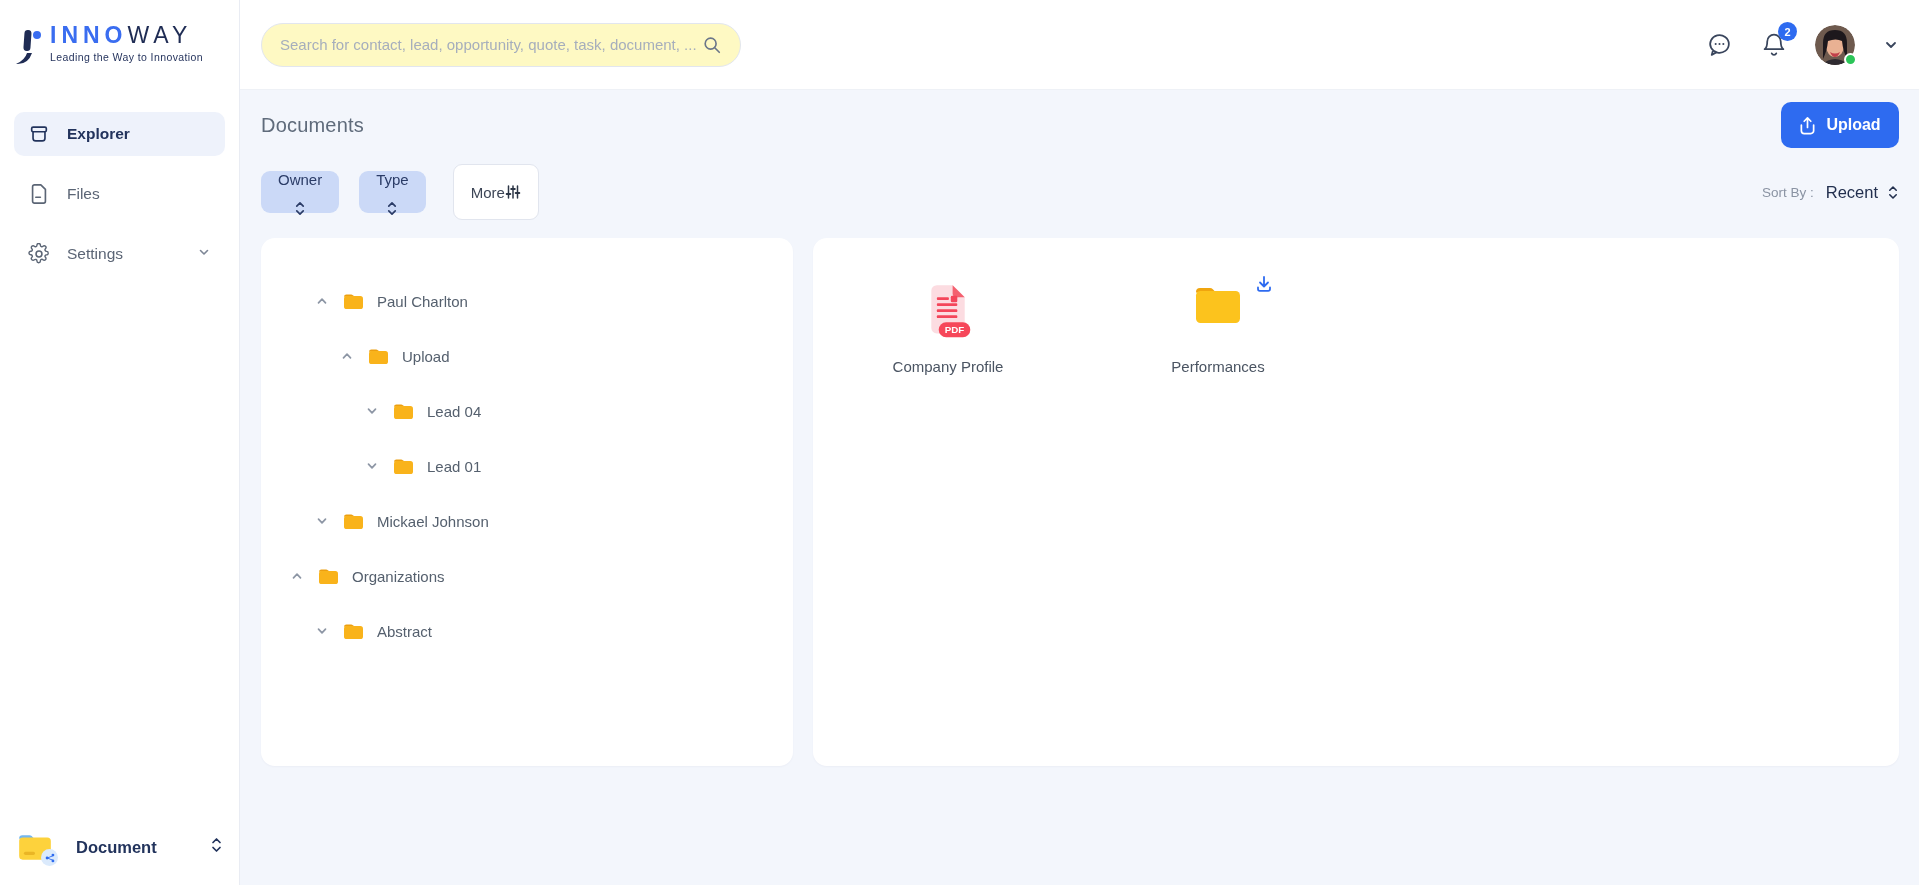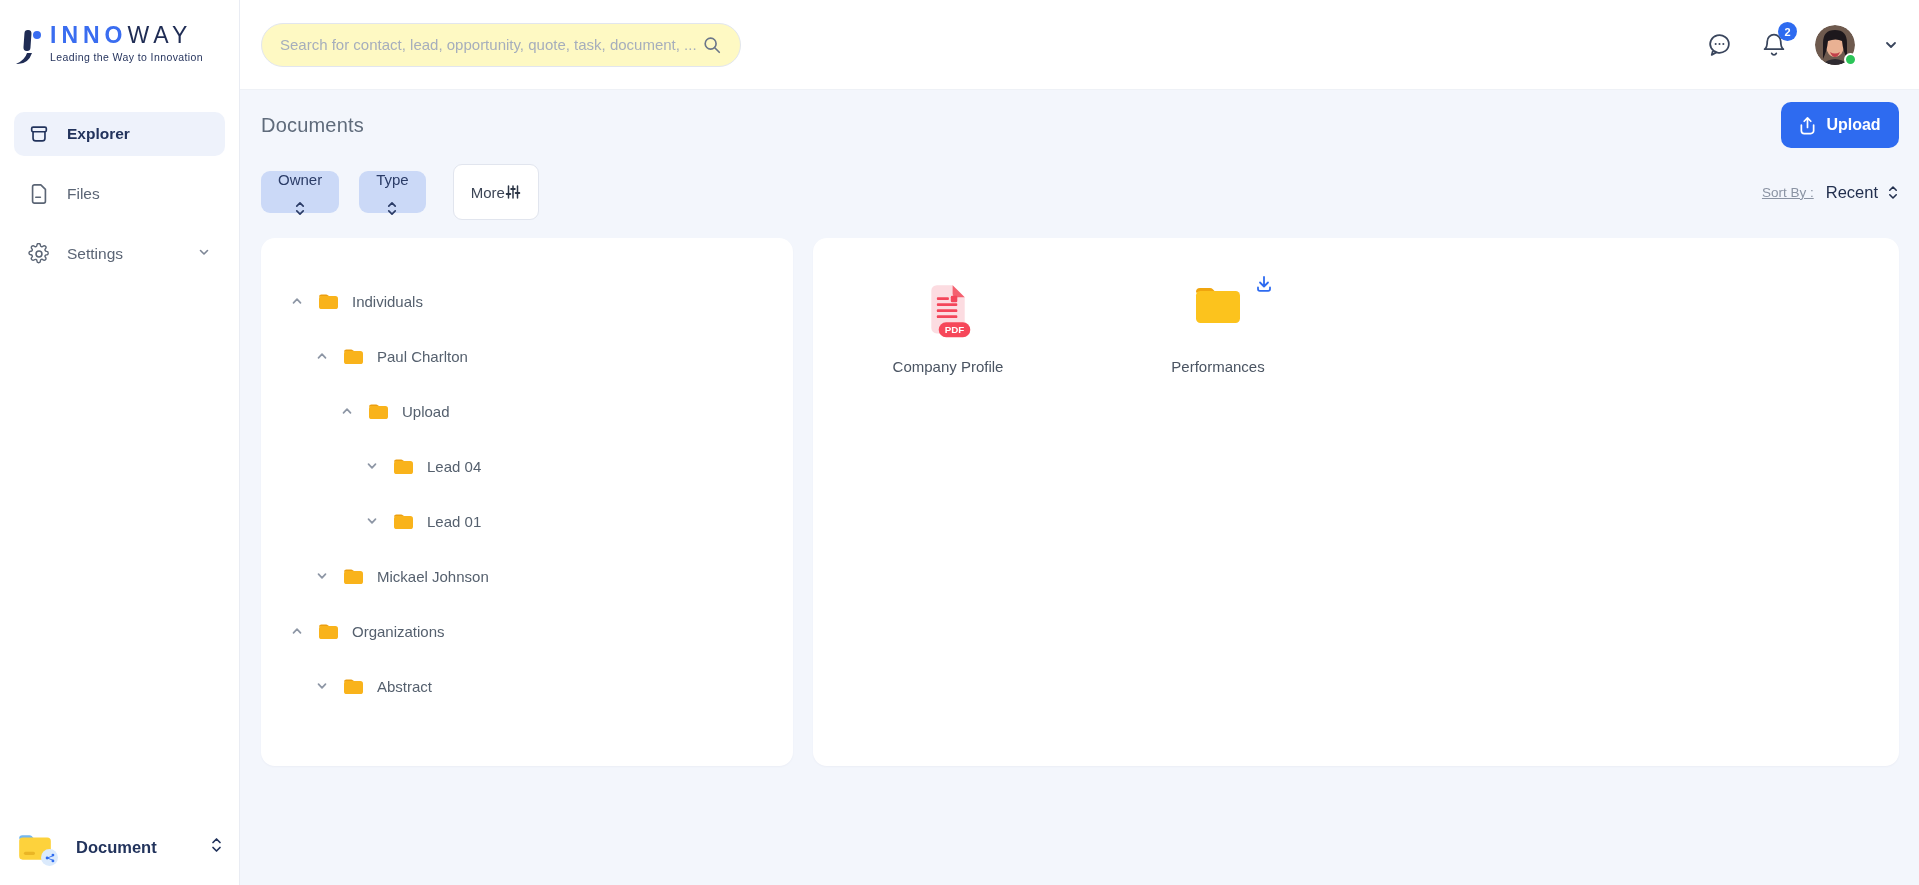--- a/index.html
+++ b/index.html
@@ -76,21 +76,21 @@
     display:flex; align-items:center; gap:12px; padding:0 17px;
     font-size:15px; color:#2b3c67; font-family:inherit;flex-direction:column;
   }
   .pill + .pill { margin-left:20px; }
   .more-btn {
     margin-left:27px; height:56px; background:#fff; border:1px solid #e1e5ee; border-radius:9px;
     display:flex; align-items:center; gap:0; padding:0 17px; cursor:pointer;
     font-size:15px; color:#3c4556; font-family:inherit;
   }
   .sort-wrap { margin-left:auto; display:flex; align-items:center; gap:12px; }
-  .sort-label { font-size:13.5px; color:#8a93a3;text-decoration:underline; }
+  .sort-label { font-size:13.5px; color:#8a93a3; }
   .sort-value { display:flex; align-items:center; gap:9px; cursor:pointer; font-size:16.5px; color:#222f4e; }
   
   .panels { display:flex; gap:20px; }
   .panel {
     background:#ffffff; border-radius:14px; height:528px;
     box-shadow:0 1px 2px rgba(40,60,110,0.04);
   }
   .tree-panel { width:532px; min-width:532px; padding:46px 18px 0 18px; overflow:hidden; }
   .files-panel { flex:1; padding:44px 40px 0 60px; display:flex; gap:120px; }
   .tree-row { display:flex; align-items:center; gap:12px; height:34px; margin-bottom:21px; cursor:pointer; }
@@ -286,34 +286,20 @@
                 <path d="M3 11.5 L6.5 15 L10 11.5"></path>
               </svg>
           </span>
         </span>
       </div>
     </div>
 
     <div class="panels">
       <section class="panel tree-panel">
         <div id="tree-host">
-  <div class="tree-row" style="padding-left: 10px;">
-    <span class="chevron up">
-      <svg width="14" height="14" viewBox="0 0 14 14" fill="none" stroke="#8d96a5" stroke-width="1.7" stroke-linecap="round" stroke-linejoin="round">
-                  <path d="M3.5 5.2 L7 8.8 L10.5 5.2"></path>
-                </svg>
-    </span>
-    <span class="tree-folder">
-      <svg width="23" height="19" viewBox="0 0 24 20">
-        <path d="M2 5 a2.5 2.5 0 0 1 2.5-2.5 h5 a2.5 2.5 0 0 1 1.8 .8 L12.7 5 H2 Z" fill="#ec9f10"></path>
-        <rect x="2" y="4.2" width="20" height="13.8" rx="2.8" fill="#f9b31b"></rect>
-      </svg>
-    </span>
-    <span class="tree-label">Individuals</span>
-  </div>
 
   <div class="tree-row" style="padding-left: 35px;">
     <span class="chevron up">
       <svg width="14" height="14" viewBox="0 0 14 14" fill="none" stroke="#8d96a5" stroke-width="1.7" stroke-linecap="round" stroke-linejoin="round">
                   <path d="M3.5 5.2 L7 8.8 L10.5 5.2"></path>
                 </svg>
     </span>
     <span class="tree-folder">
       <svg width="23" height="19" viewBox="0 0 24 20">
         <path d="M2 5 a2.5 2.5 0 0 1 2.5-2.5 h5 a2.5 2.5 0 0 1 1.8 .8 L12.7 5 H2 Z" fill="#ec9f10"></path>

